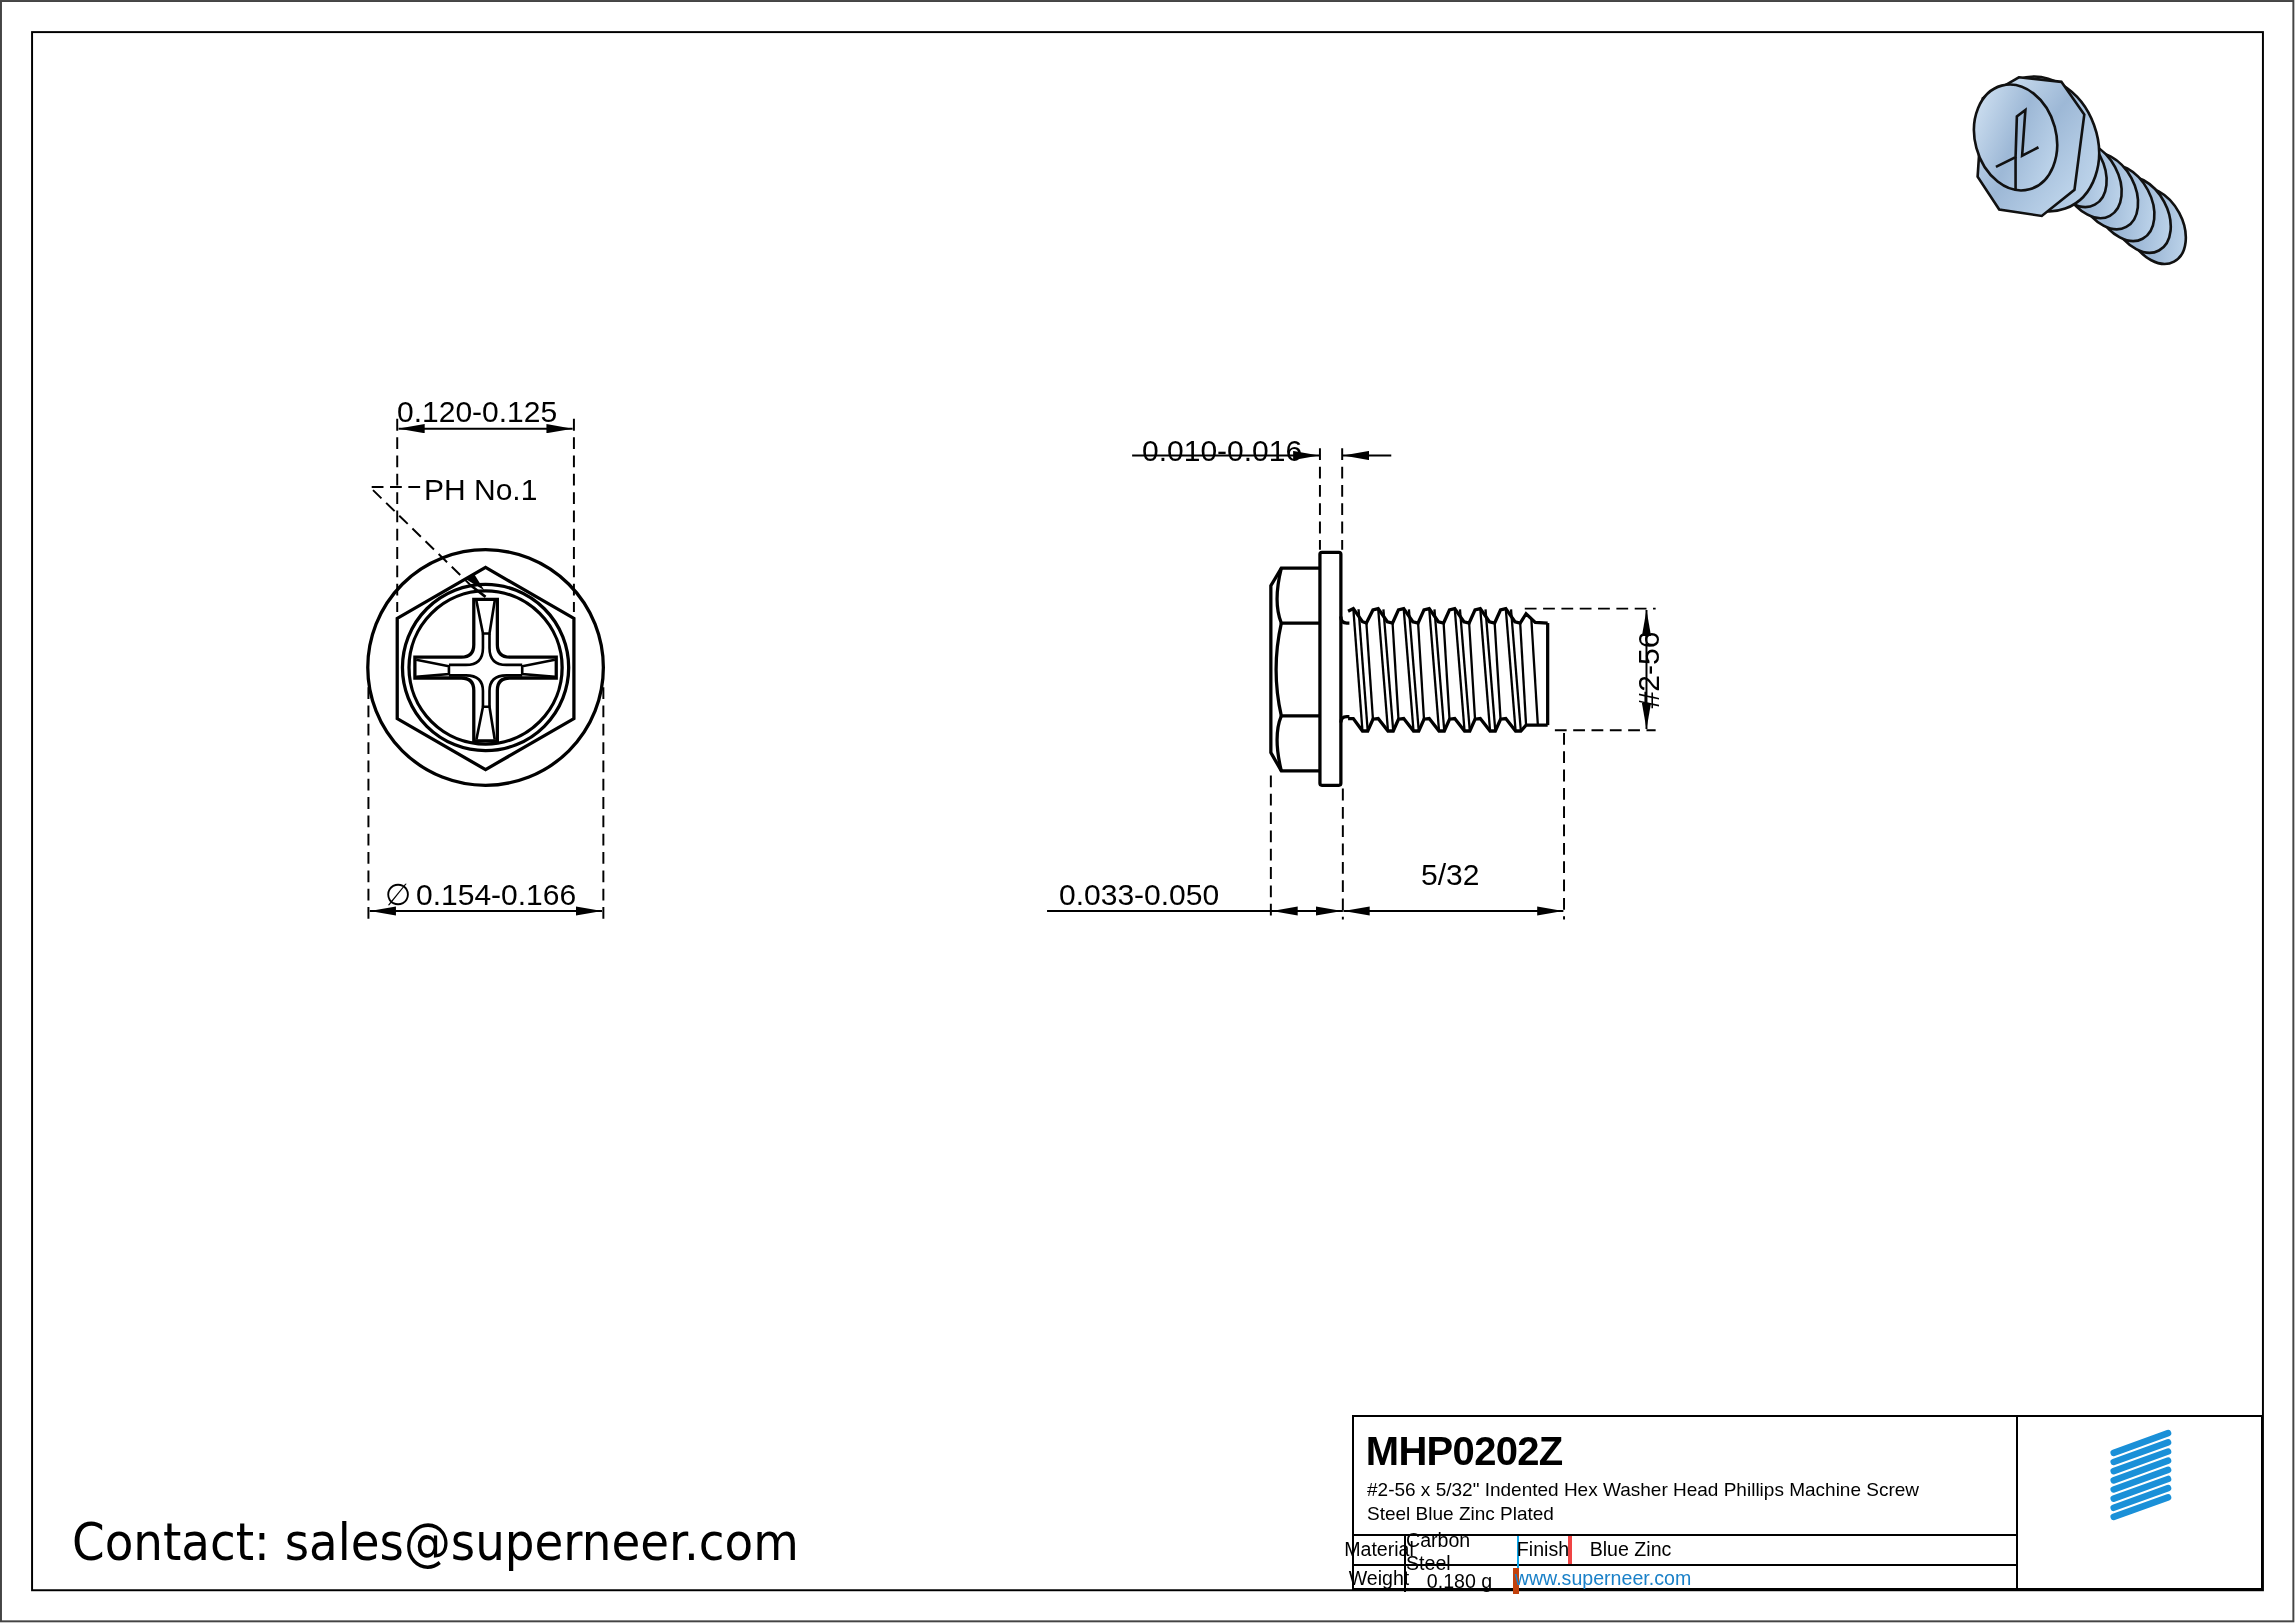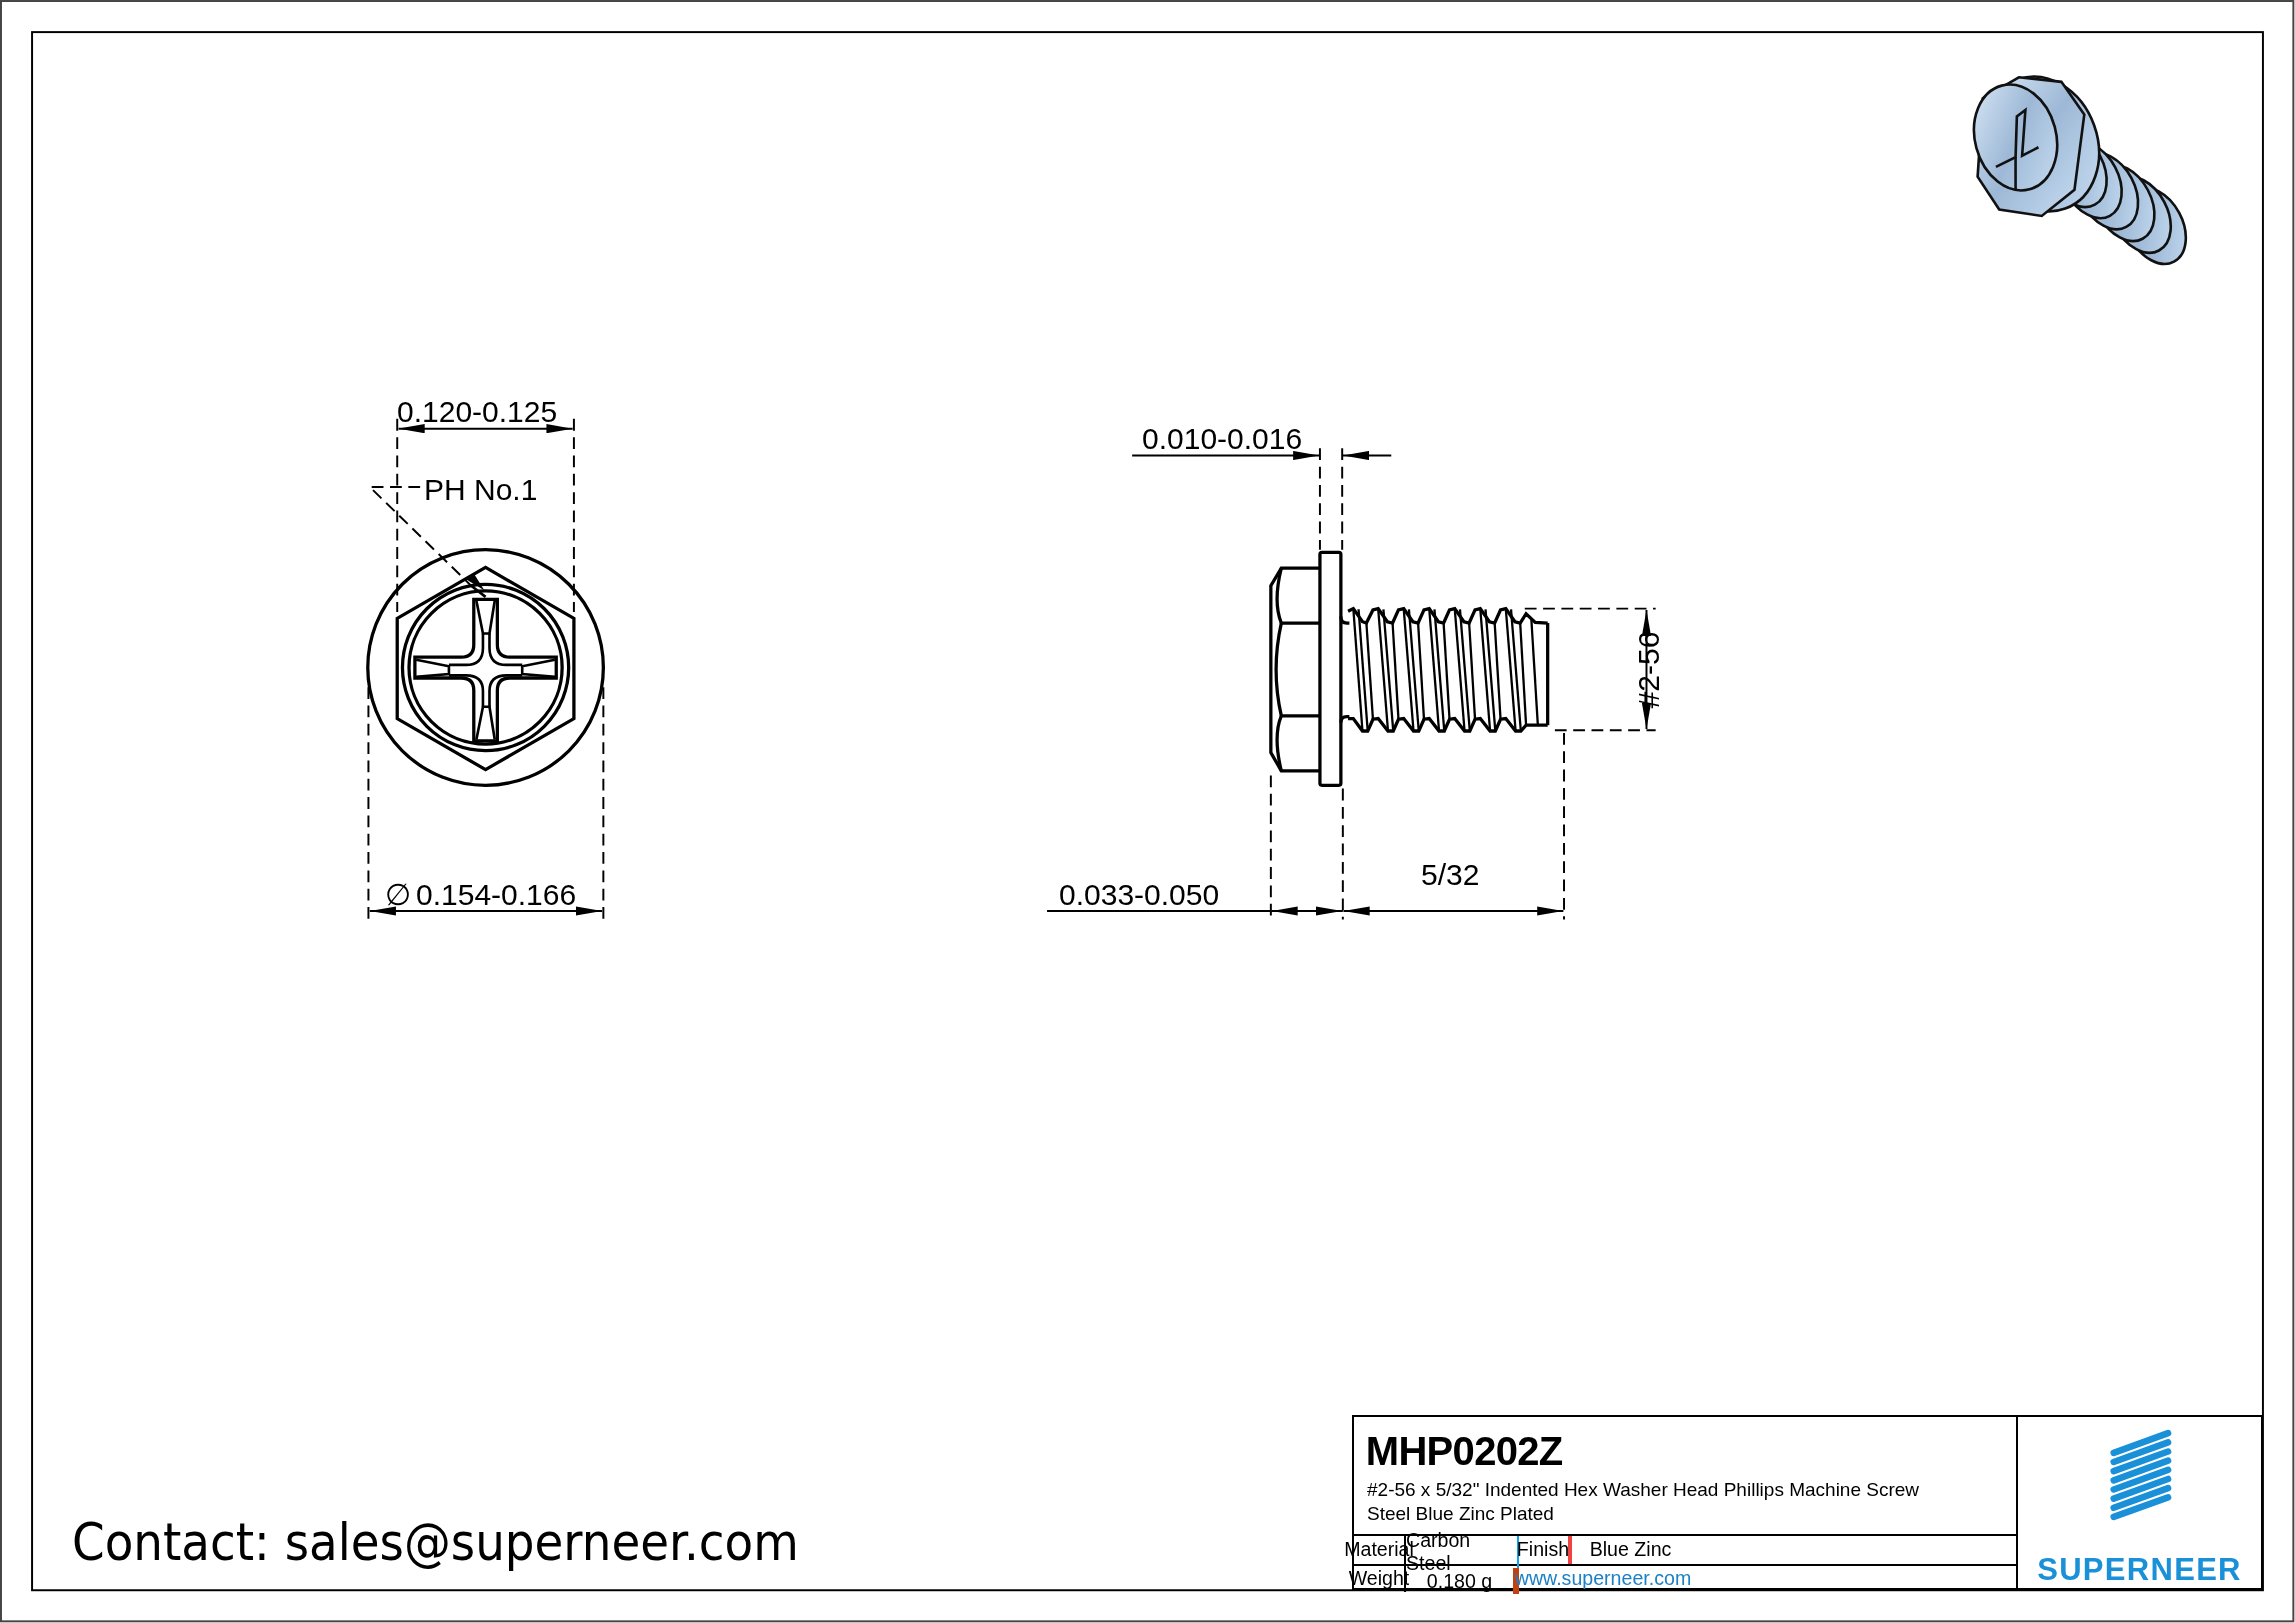--- a/index.html
+++ b/index.html
@@ -152,21 +152,21 @@
     <line x1="3230" y1="2304" x2="3313" y2="2274"></line>
     <line x1="3230" y1="2318" x2="3313" y2="2288"></line>
   </g>
 </svg>
 
 <div class="dim-text" style="left:397px; top:397px;">0.120-0.125</div>
 <div class="dim-text" style="left:424px; top:475px;">PH No.1</div>
 <div class="dim-text" style="left:385px; top:880px;">∅</div>
 <div class="dim-text" style="left:416px; top:880px;">0.154-0.166</div>
 
-<div class="dim-text" style="left:1142px; top:424px;">0.010-0.016</div>
+<div class="dim-text" style="left:1142px; top:436px;">0.010-0.016</div>
 <div class="dim-text" style="left:1611px; top:655px; transform:rotate(-90deg); transform-origin:center;">#2-56</div>
 <div class="dim-text" style="left:1059px; top:880px;">0.033-0.050</div>
 <div class="dim-text" style="left:1421px; top:860px;">5/32</div>
 
 <div class="contact">Contact: sales@superneer.com</div>
 
 <div class="title-block">
   <div class="tb-left">
     <div class="part-no">MHP0202Z</div>
     <div class="desc" style="top:62px;">#2-56 x 5/32" Indented Hex Washer Head Phillips  Machine Screw</div>
@@ -175,17 +175,14 @@
       <div style="position:absolute; left:0; top:27.5px; width:100%; border-top:2px solid #000;"></div>
       <div class="cell" style="left:0; top:0; width:52px; height:27.5px; border-right:2px solid #000;">Material</div>
       <div class="cell" style="left:52px; top:0; width:113px; height:32px; border-right:2px solid #0ea5e9;">Carbon Steel</div>
       <div class="cell" style="left:164px; top:0; width:54px; height:27.5px; border-right:4px solid #ef4444;">Finish</div>
       <div class="cell" style="left:218px; top:0; width:117px; height:27px;">Blue Zinc</div>
       <div class="cell" style="left:0; top:29.5px; width:52px; height:26px; border-right:2px solid #000;">Weight</div>
       <div class="cell" style="left:52px; top:32px; width:113px; height:26px; border-right:6px solid #c2410c;">0.180 g</div>
       <div class="cell link" style="left:164px; top:29.5px; width:170px; height:26px;">www.superneer.com</div>
     </div>
   </div>
-  <div class="tb-logo">
-    <div class="brand">SUPERNEER</div>
-  </div>
 </div>
 
 
 </body></html>

